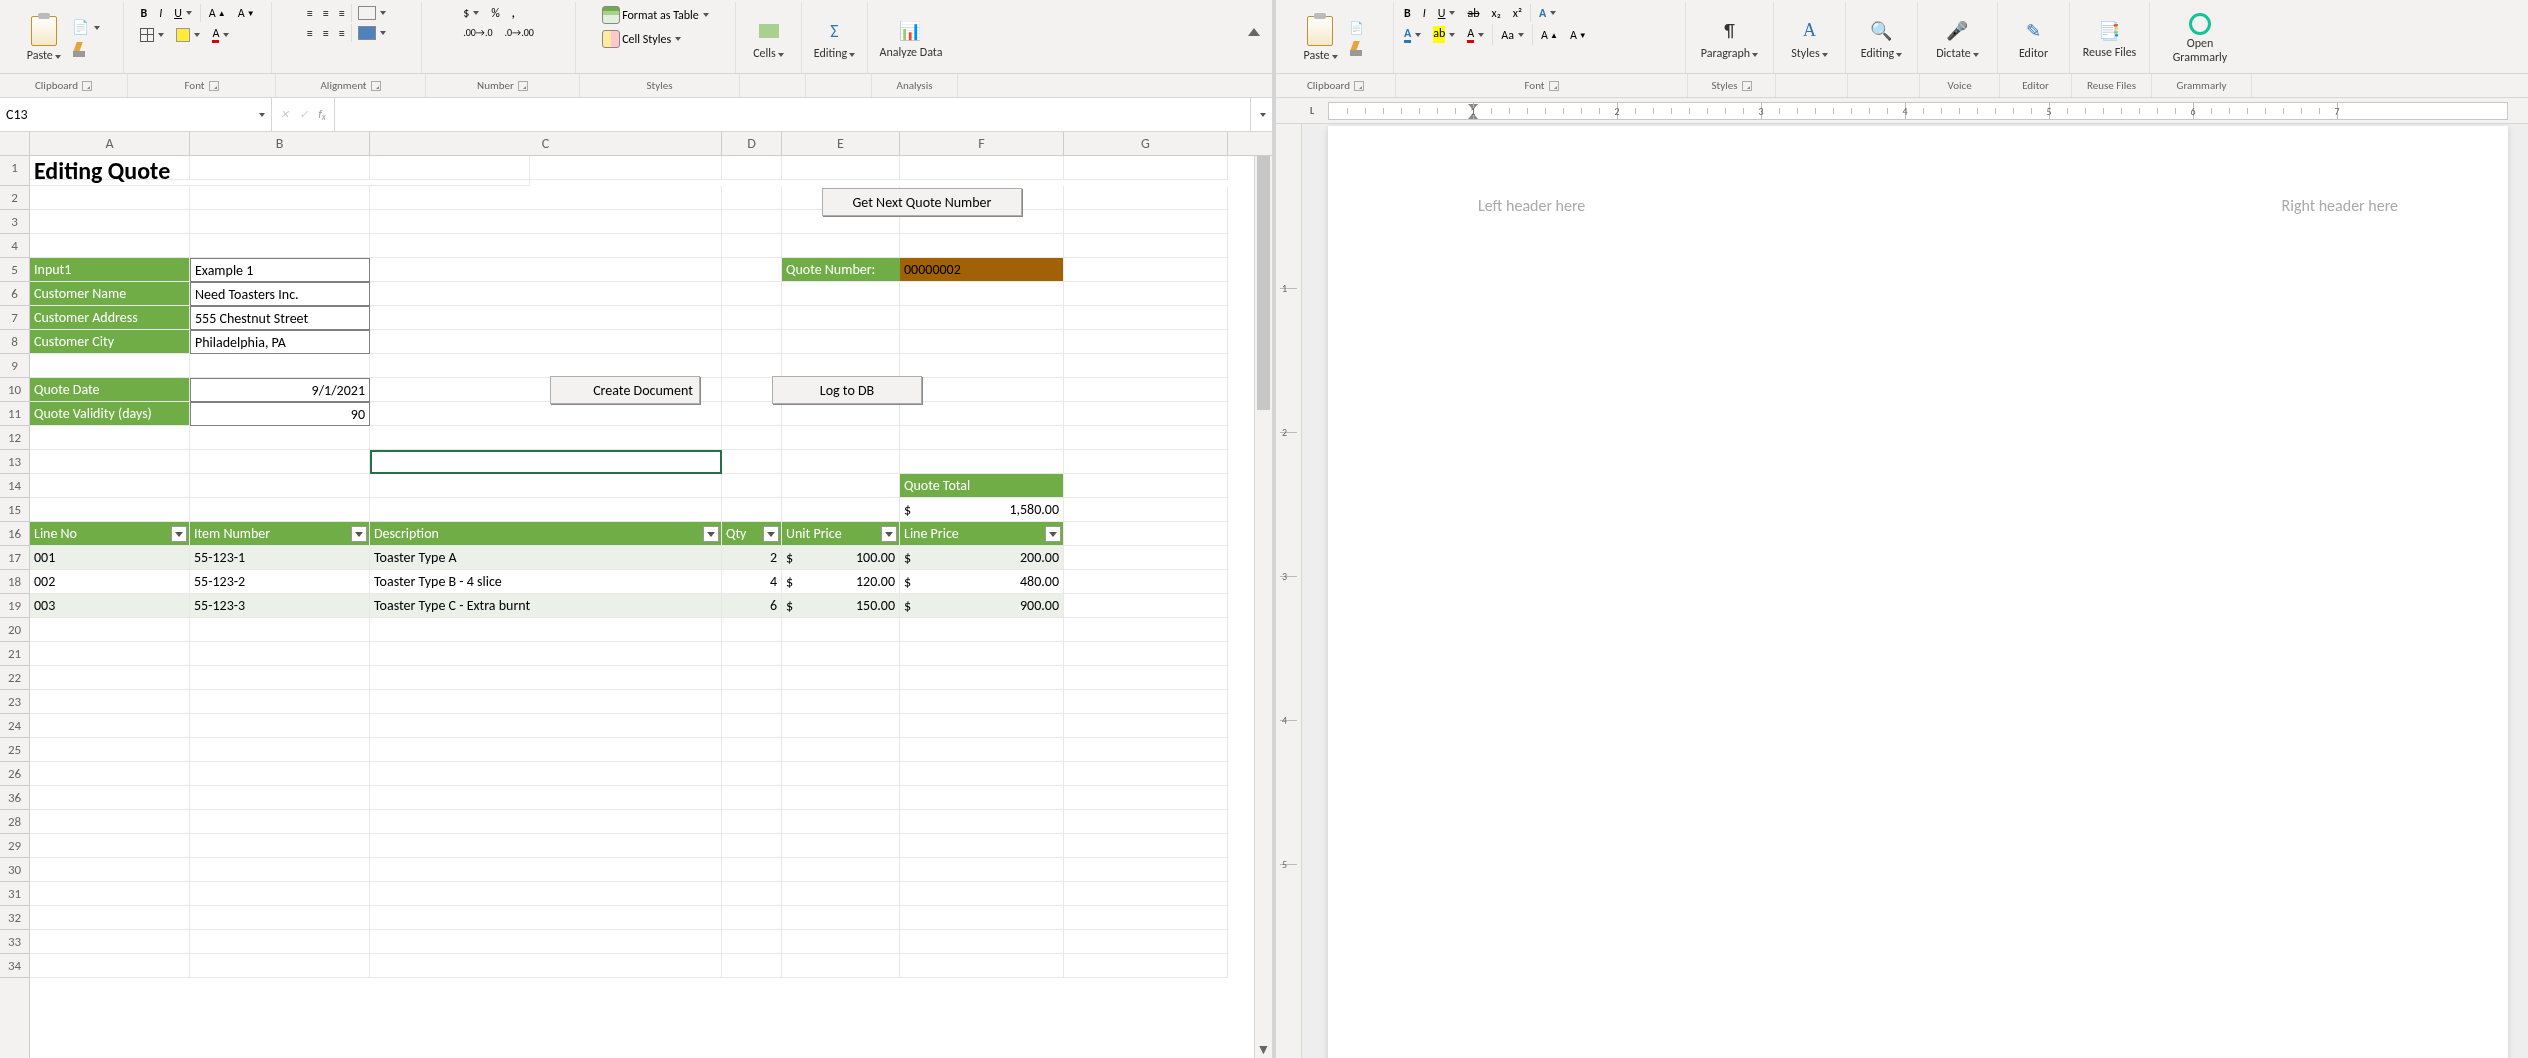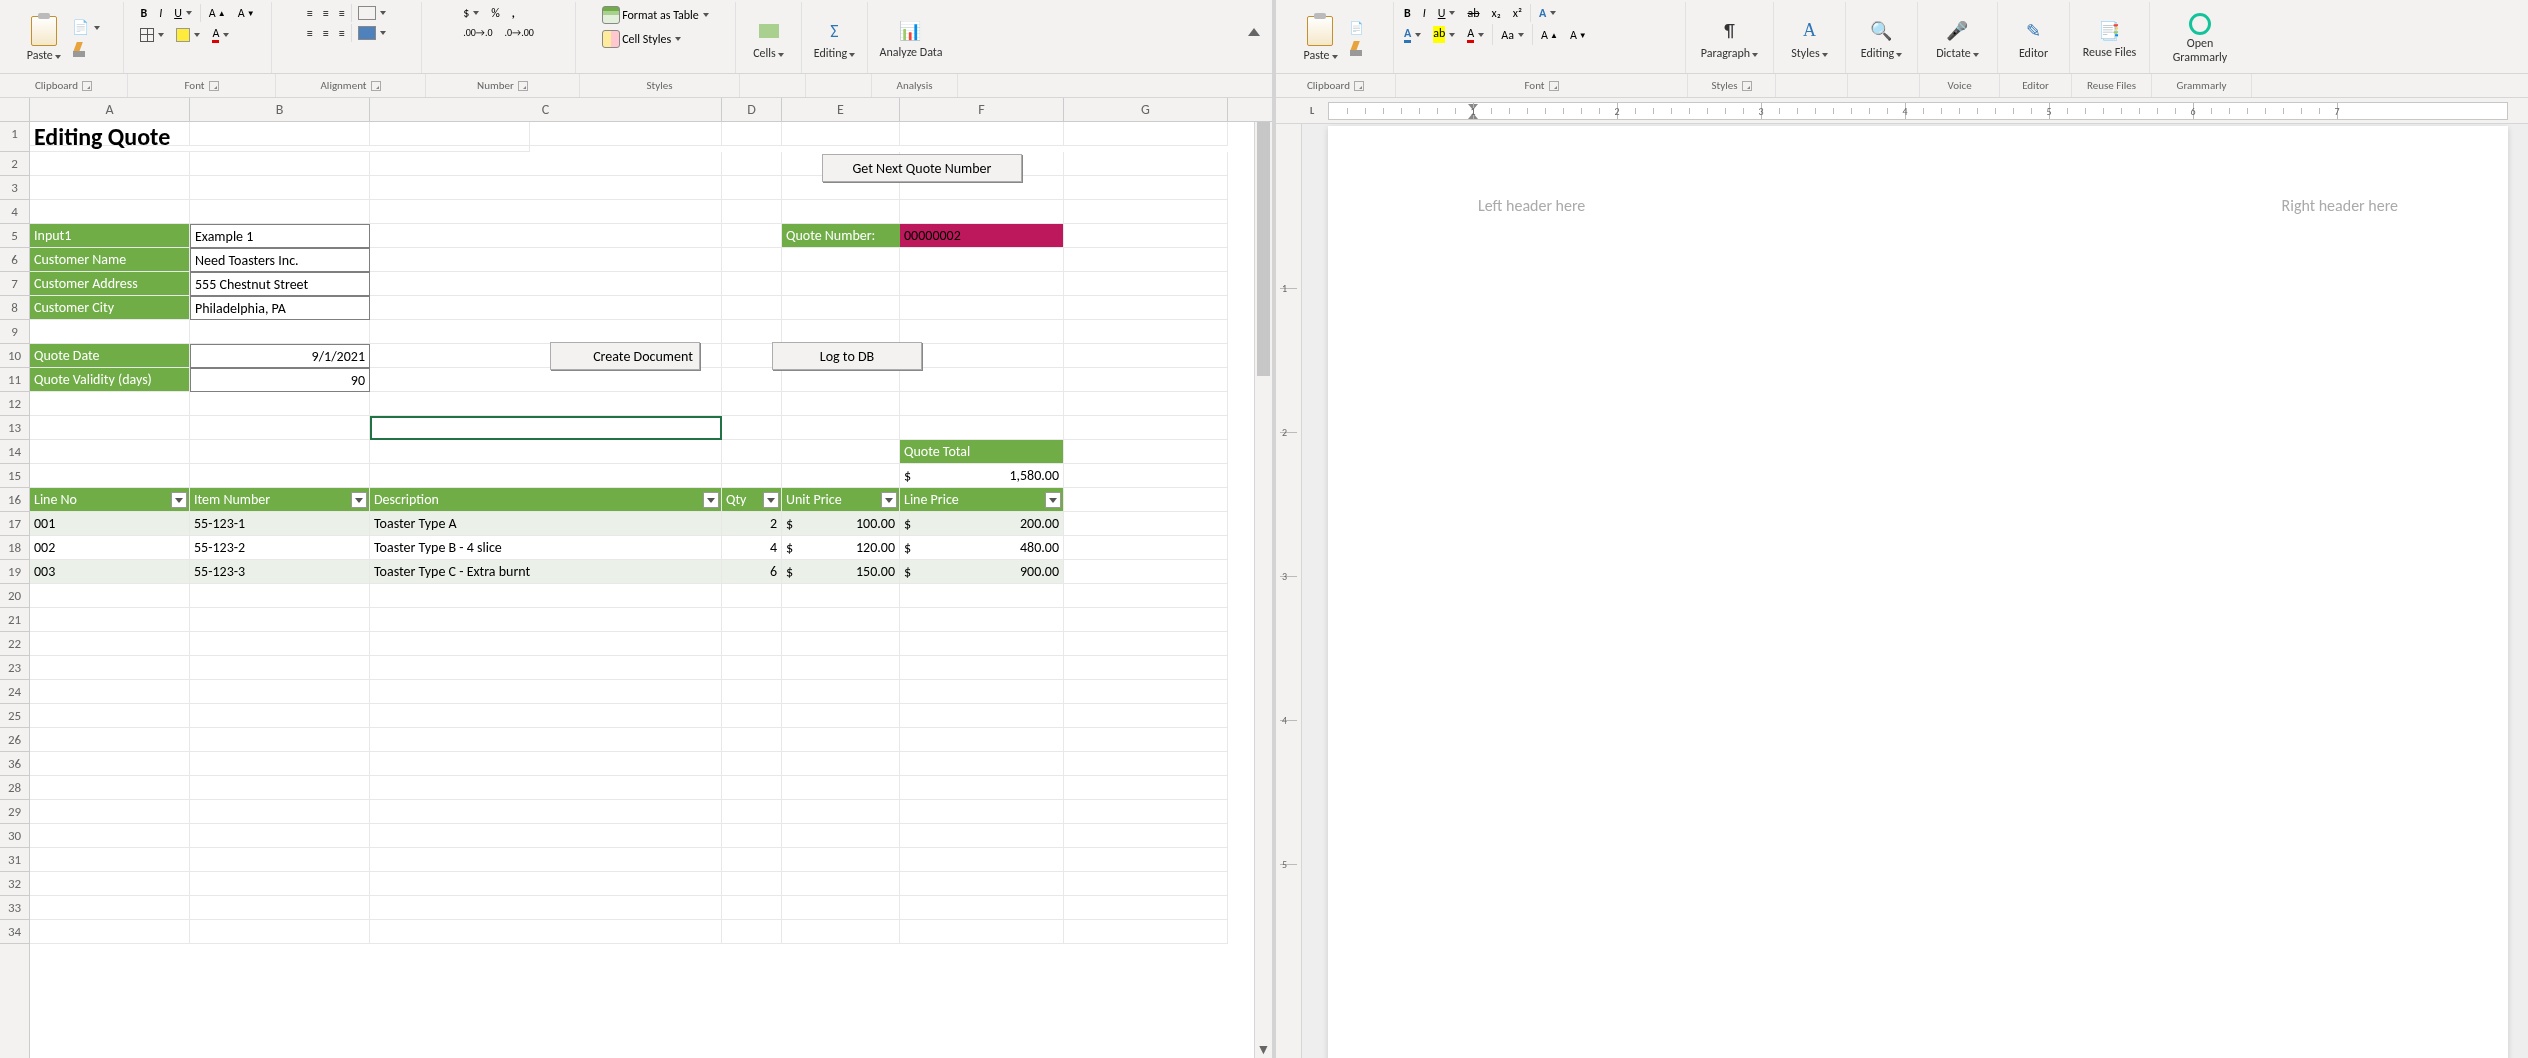--- a/index.html
+++ b/index.html
@@ -154,21 +154,21 @@
   .cells {
     position: absolute; top: 24px; left: 30px; right: 0; bottom: 0;
   }
   .cell {
     position: absolute; border-right: 1px solid #e8e8e8; border-bottom: 1px solid #e8e8e8;
     padding: 0 4px; line-height: 24px; height: 24px;
     white-space: nowrap;
   }
   .h1cell { font-size: 24px; font-weight: bold; line-height: 30px; height: 30px; padding-left: 2px; }
   .green { background: #70ad47; color: #fff; }
-  .grey  { background: #be185d; }
+  .grey  { background: #a16207; }
   .bord  { border: 1px solid #7f7f7f; }
   .rght  { text-align: right; }
   .sel   { border: 2px solid #217346 !important; z-index: 1; }
   .th-filter {
     position: absolute; right: 2px; top: 4px;
     width: 16px; height: 16px; background: #fff;
     border: 1px solid #999;
     display: flex; align-items: center; justify-content: center;
   }
   .th-filter::after {
@@ -433,20 +433,35 @@
     <div class="lbl" style="width:160px">
         <span>Styles</span>
       </div>
     <div class="lbl" style="width:66px"></div>
     <div class="lbl" style="width:66px"></div>
     <div class="lbl" style="width:86px">
         <span>Analysis</span>
       </div>
   </div>
 
+  <div class="fx-row">
+    <div class="name-box">
+      <span>C13</span>
+        <span class="caret"></span>
+    </div>
+    <div class="fx-icons">
+      <span style="color:#ccc">✕</span>
+      <span style="color:#ccc">✓</span>
+      <span><i>f</i><sub>x</sub></span>
+    </div>
+    <input class="fx-input" value="" style="">
+    <div class="fx-expand">
+        <span class="caret"></span>
+      </div>
+  </div>
 
   <div class="grid-area">
     <div class="corner"></div>
     <div class="col-headers" id="col-headers">
         <div style="width: 160px;">A</div>
         <div style="width: 180px;">B</div>
         <div style="width: 352px;">C</div>
         <div style="width: 60px;">D</div>
         <div style="width: 118px;">E</div>
         <div style="width: 164px;">F</div>

